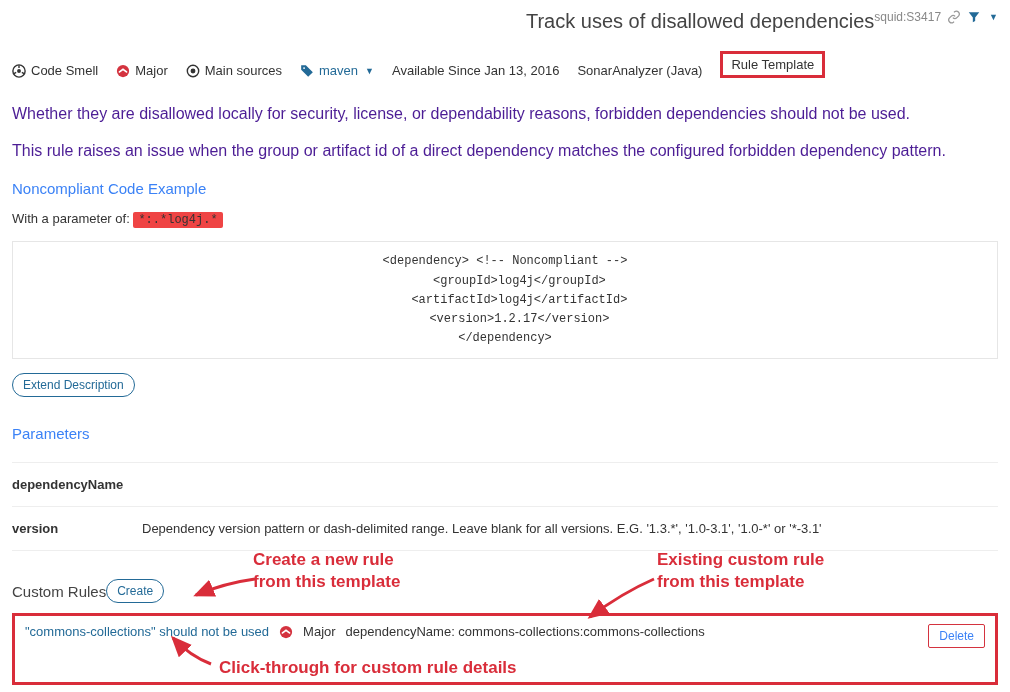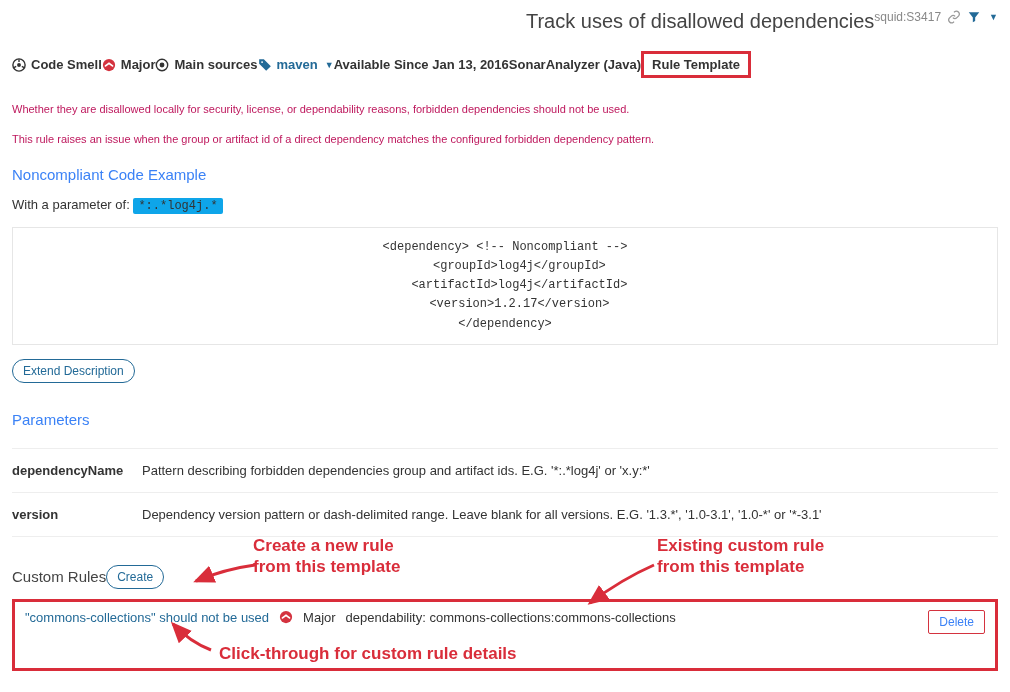--- a/index.html
+++ b/index.html
@@ -1,31 +1,31 @@
 <!DOCTYPE html>
 <html><head>
 <meta charset="utf-8">
 <style>
   * { box-sizing: border-box; margin: 0; padding: 0; }
   body { font-family: -apple-system, BlinkMacSystemFont, "Segoe UI", Helvetica, Arial, sans-serif; font-size: 13px; color: #333; background: #fff; padding: 10px 12px 30px 12px; width: 1010px; }
   .header-row { display: flex; justify-content: flex-end; align-items: flex-start; }
   .title { font-size: 20px; font-weight: 400; color: #444; margin-bottom: 18px; }
   .rule-key-area { display: flex; align-items: center; gap: 6px; color: #888; font-size: 12px; }
-  .meta-row { display: flex; align-items: center; margin-bottom: 24px; flex-wrap: wrap; font-size: 13px; color: #333; font-weight: bold; }
+  .meta-row { display: flex; align-items: flex-end; gap: 18px; margin-bottom: 24px; flex-wrap: wrap; font-size: 13px; color: #333; }
   .meta-item { display: inline-flex; align-items: center; gap: 5px; }
   .icon-wrap { display: inline-flex; align-items: center; justify-content: center; }
   .sev-major { color: #d4333f; }
   .linkish { color: #236a97; cursor: pointer; }
   .tag-icon { color: #236a97; }
   .caret { font-size: 9px; color: #236a97; margin-left: 2px; }
   .highlight-box { border: 3px solid #d92d3a; padding: 3px 8px; }
-  .desc p { margin-bottom: 14px; font-size: 11px; color: #be185d; line-height: 1.45; }
+  .desc p { margin-bottom: 14px; font-size: 16px; color: #4c1d95; line-height: 1.45; }
   .section-h { font-size: 15px; color: #3b82f6; font-weight: 400; margin: 18px 0 14px 0; }
   .param-of { font-size: 13px; margin-bottom: 14px; }
-  code.inline { background: #0ea5e9; padding: 1px 5px; font-family: Consolas, "Courier New", monospace; font-size: 12px; border-radius: 2px; }
+  code.inline { background: #ef4444; padding: 1px 5px; font-family: Consolas, "Courier New", monospace; font-size: 12px; border-radius: 2px; }
   pre.codeblock { border: 1px solid #e6e6e6; background: #fff; padding: 10px 10px; font-family: Consolas, "Courier New", monospace; font-size: 12px; line-height: 1.6; white-space: pre; color: #333; margin-bottom: 14px; overflow-x: auto; text-align: center; }
   .btn { display: inline-block; border: 1px solid #cdcdcd; background: #fff; padding: 4px 10px; font-size: 12px; cursor: pointer; border-radius: 2px; }
   .btn-blue { color: #236a97; border-color: #236a97; border-radius: 12px; }
   .btn-red { color: #3b82f6; border-color: #d4333f; margin-left: 32px; }
   .params-table { margin-top: 20px; }
   .param-row { display: flex; padding: 14px 0; border-bottom: 1px solid #eee; font-size: 13px; }
   .param-row:first-child { border-top: 1px solid #eee; }
   .param-name { width: 130px; font-weight: 600; color: #333; }
   .param-desc { flex: 1; color: #333; }
   .custom-rules-header { display: flex; align-items: center; margin-top: 28px; margin-bottom: 10px; position: relative; }
@@ -121,21 +121,20 @@
     &lt;artifactId&gt;log4j&lt;/artifactId&gt;
     &lt;version&gt;1.2.17&lt;/version&gt;
 &lt;/dependency&gt;</pre>
 
 <button class="btn btn-blue">Extend Description</button>
 
 <div class="section-h" style="margin-top:28px">Parameters</div>
 <div class="params-table">
   <div class="param-row">
     <div class="param-name">dependencyName</div>
-    <div class="param-desc">Pattern describing forbidden dependencies group and artifact ids. E.G. '*:.*log4j' or 'x.y:*'</div>
   </div>
   <div class="param-row">
     <div class="param-name">version</div>
     <div class="param-desc">Dependency version pattern or dash-delimited range. Leave blank for all versions. E.G. '1.3.*', '1.0-3.1', '1.0-*' or '*-3.1'</div>
   </div>
 </div>
 
 <div class="annotations-layer">
   <div class="custom-rules-header">
     <span style="font-size:15px;color:#444">Custom Rules</span>
@@ -168,21 +167,21 @@
   <div class="custom-rule-row-box">
     <div class="custom-rule-main">
       <span class="rule-link">"commons-collections" should not be used</span>
       <span class="icon-wrap sev-major">
         <svg class="icon" viewBox="0 0 16 16" fill="currentColor">
             <circle cx="8" cy="8" r="7"></circle>
             <path d="M4 9l4-3 4 3" stroke="#fff" stroke-width="2" fill="none" stroke-linecap="round"></path>
           </svg>
       </span>
       <span>Major</span>
-      <span>dependability: commons-collections:commons-collections</span>
+      <span>dependencyName: commons-collections:commons-collections</span>
     </div>
     <button class="btn btn-red">Delete</button>
 
     <svg style="position:absolute;left:150px;top:18px" width="56" height="34">
         <defs>
           <marker id="ah3" markerWidth="8" markerHeight="8" refX="6" refY="3" orient="auto">
             <path d="M0,0 L7,3 L0,6 Z" fill="#d92d3a"></path>
           </marker>
         </defs>
         <path d="M46 30 Q 25 22 8 4" stroke="#d92d3a" stroke-width="3" fill="none" marker-end="url(#ah3)"></path>

